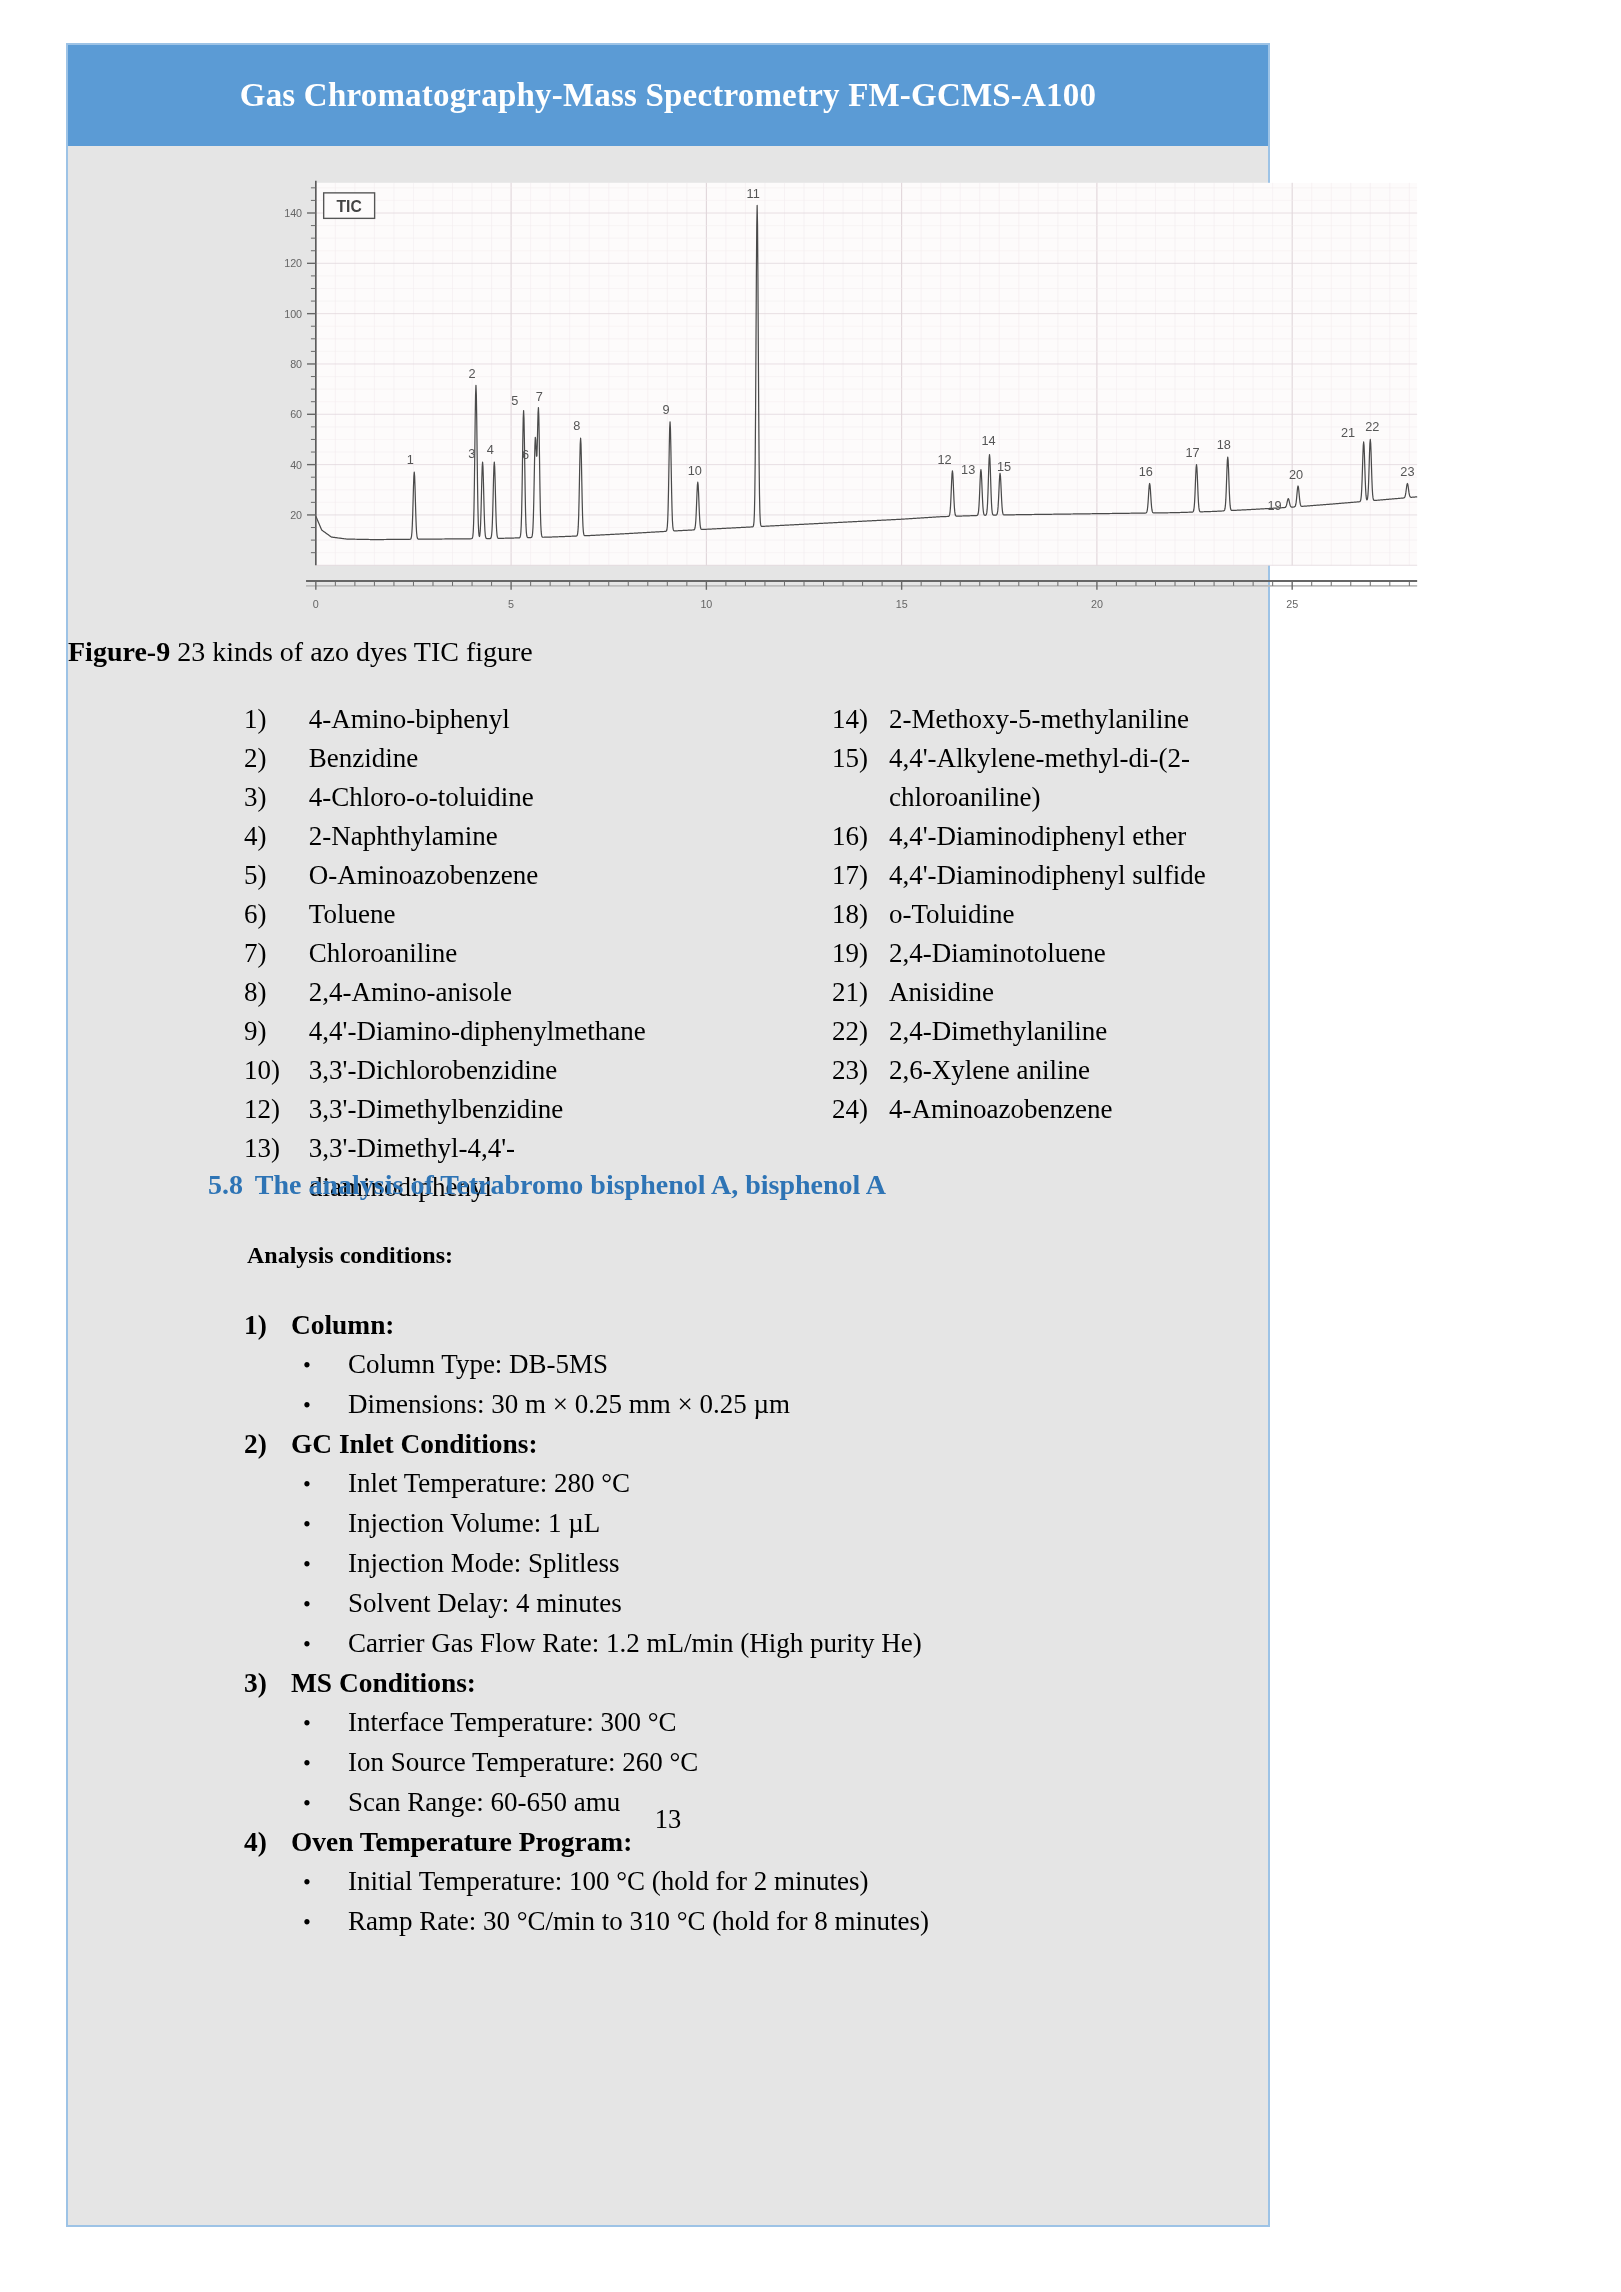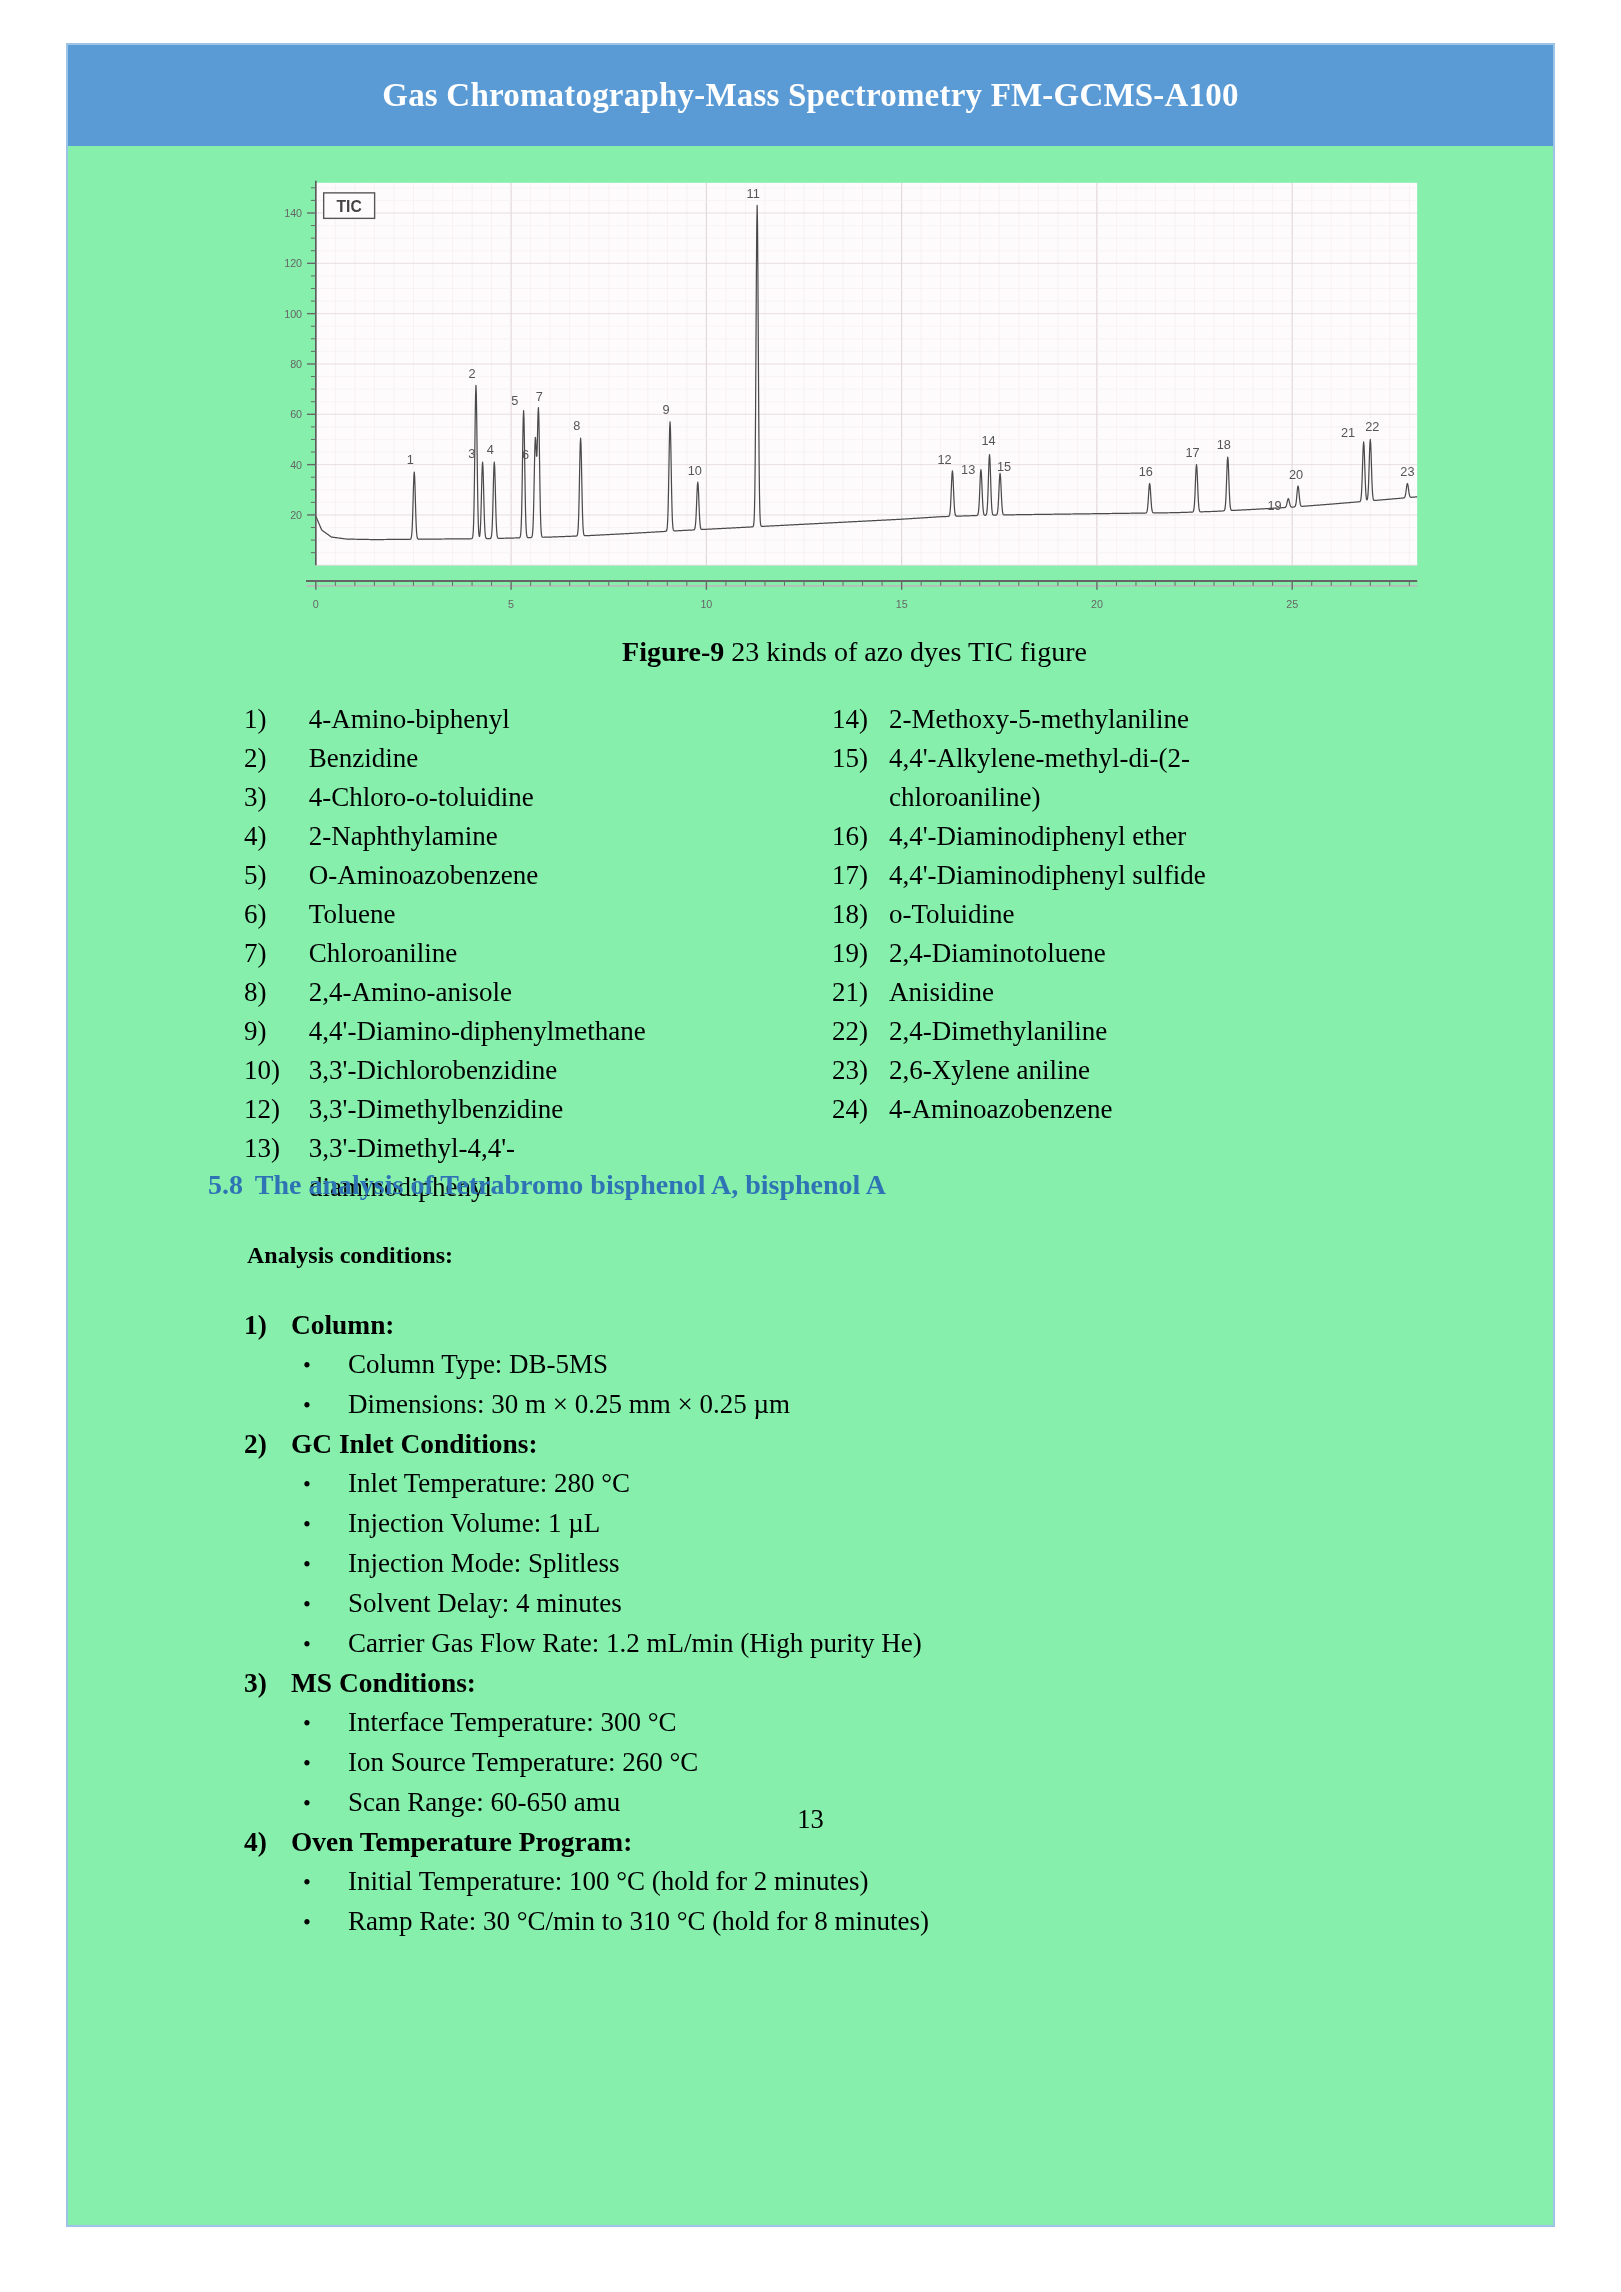--- a/index.html
+++ b/index.html
@@ -16,24 +16,24 @@
     font-family: "Liberation Serif", "DejaVu Serif", serif;
     color: #000;
     overflow: hidden;
   }
 
   
   #page-frame {
     position: absolute;
     left: 66px;
     top: 43px;
-    width: 1489px;
+    width: 1204px;
     height: 2184px;
     border: 2px solid #9DC3E6;
-    background: #86efac;
+    background: #e5e5e5;
   }
 
   
   #header-band {
     position: absolute;
     left: 0;
     top: 0;
     width: 100%;
     height: 101px;
     background: #5B9BD5;
@@ -68,23 +68,21 @@
     width: 1166px;
     height: 456px;
   }
   #chromatogram { display: block; width: 100%; height: 100%; }
 
   #figure-caption {
     position: absolute;
     left: 0;
     top: 490px;
     width: 100%;
-    text-align: center;
     font-size: 28px;
-    margin-left: 44px;
   }
   #figure-caption .cap-label { font-weight: bold; }
 
   
   #compound-list {
     position: absolute;
     left: 176px;
     top: 554px;
     width: 1176px;
     display: flex;

